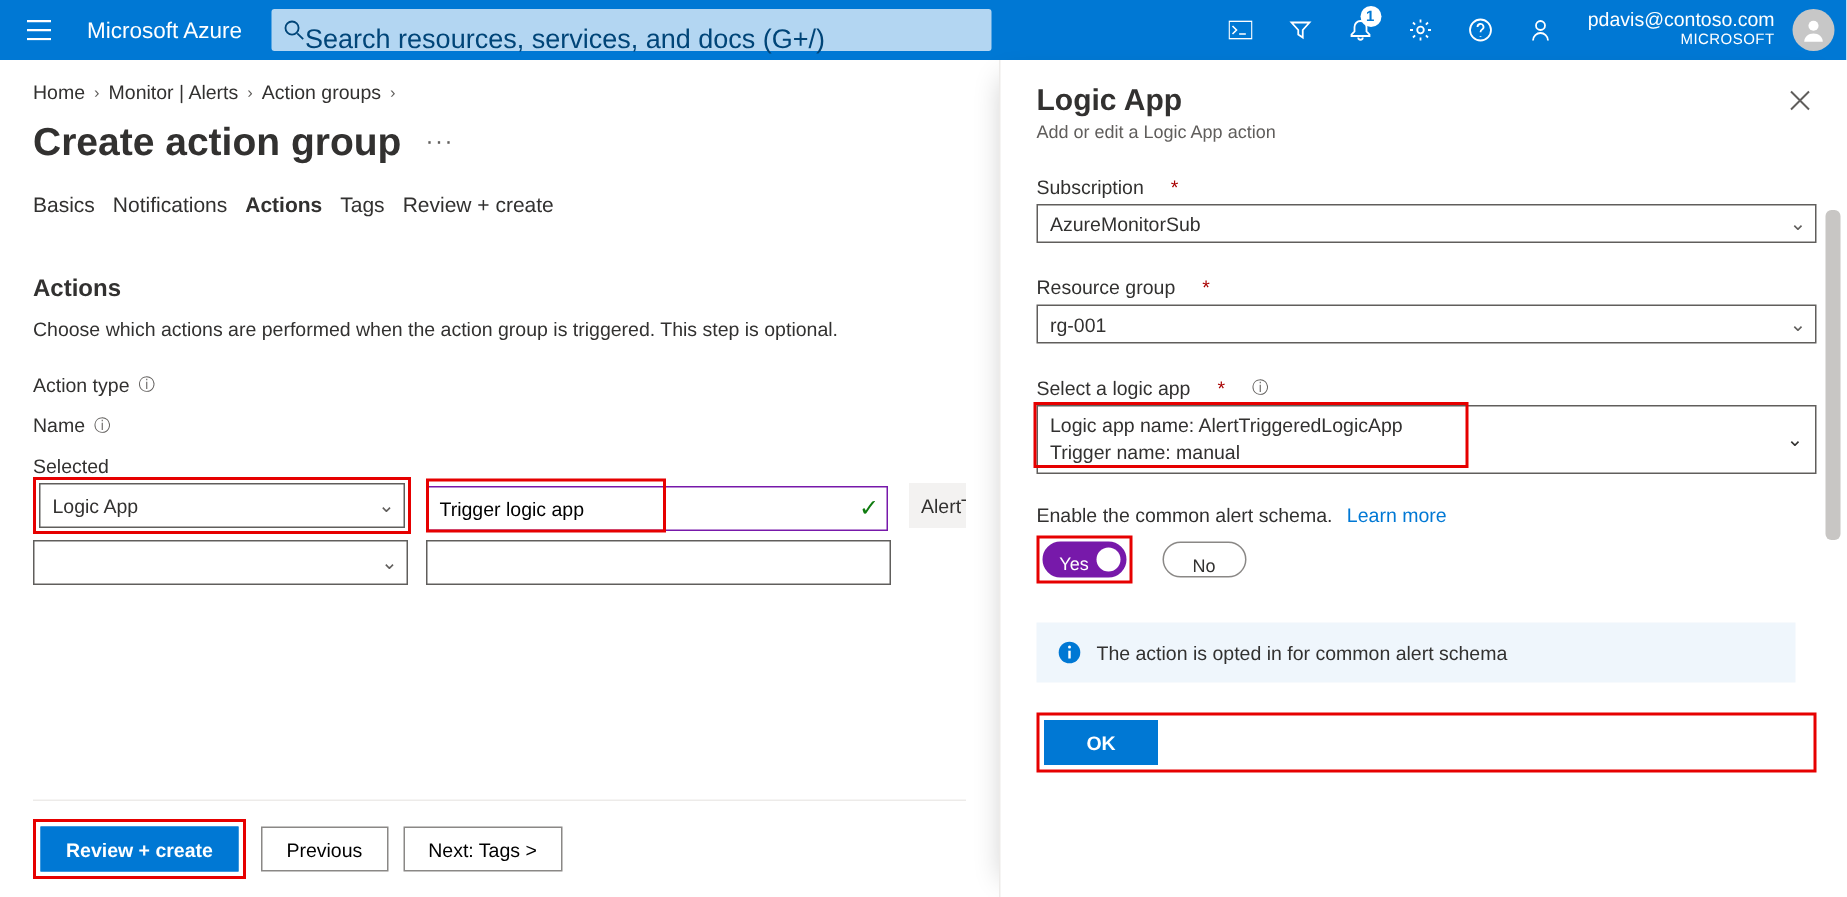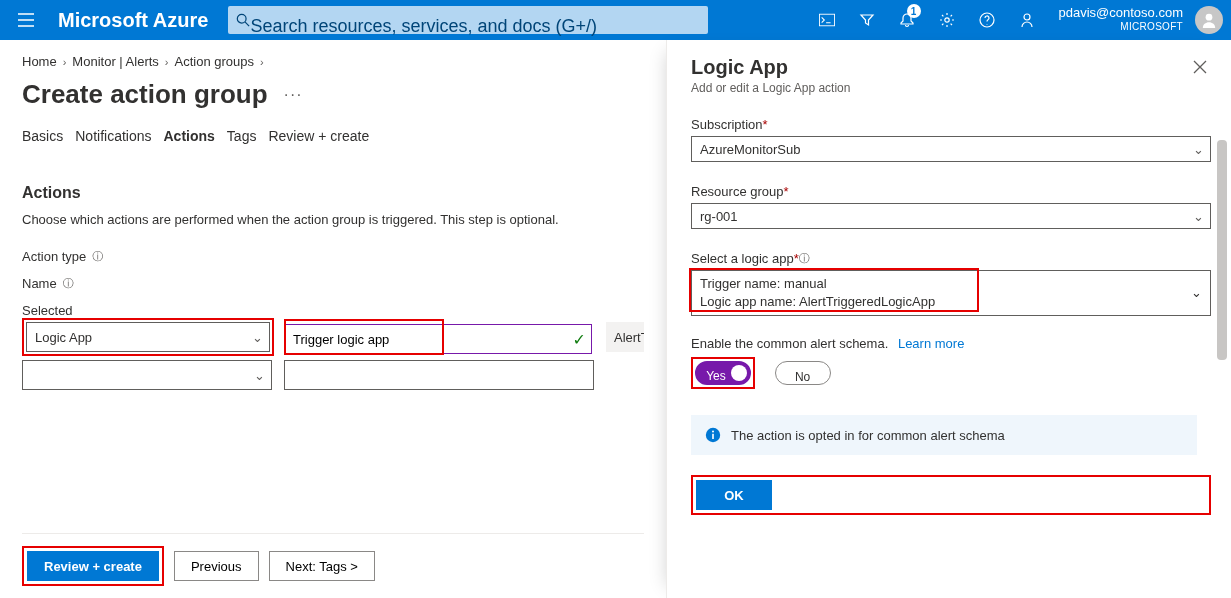--- a/index.html
+++ b/index.html
@@ -1,21 +1,21 @@
 <!DOCTYPE html>
 <html><head>
 <meta charset="utf-8">
 <style>
   * { box-sizing: border-box; margin: 0; padding: 0; font-family: "Segoe UI", Arial, sans-serif; }
   body { width: 1231px; height: 598px; overflow: hidden; background: #fff; color: #323130; }
 
   
   .topbar { height: 40px; background: #0078d4; color: #fff; display: flex; align-items: center; padding: 0 8px; }
   .hamburger { color: #fff; padding: 0 10px; cursor: pointer; }
-  .brand { font-weight: 700; font-size: 20px; padding: 0 14px; }
+  .brand { font-weight: 400; font-size: 15px; padding: 0 14px; }
   .search-wrap { flex: 0 0 480px; margin-left: 6px; }
   .search-box { display: flex; align-items: center; height: 28px; background: #b3d6f2; border-radius: 2px; padding: 0 8px; color: #004578; }
   .search-box input { flex: 1; background: transparent; border: none; outline: none; font-size: 18px; color: #1d4ed8; margin-top: 12px; }
   .search-box input::placeholder { color: #004578; }
   .topbar-spacer { flex: 1; }
   .topbar-icons { display: flex; align-items: center; gap: 4px; }
   .topbar-icon { width: 36px; height: 40px; display: flex; align-items: center; justify-content: center; position: relative; cursor: pointer; }
   .badge { position: absolute; top: 4px; right: 4px; background: #fff; color: #0078d4; border-radius: 50%; width: 14px; height: 14px; font-size: 10px; font-weight: 600; display: flex; align-items: center; justify-content: center; }
   .user-block { text-align: right; padding: 0 8px 0 14px; font-size: 12px; line-height: 14px; }
   .user-email { font-size: 13px; }
@@ -65,21 +65,21 @@
 
   
   .panel { width: 565px; border-left: 1px solid #edebe9; box-shadow: -10px 0 18px -12px rgba(0,0,0,0.2); padding: 16px 20px 16px 24px; display: flex; flex-direction: column; position: relative; overflow: hidden; }
   .panel-scroll { position: absolute; right: 2px; top: 100px; bottom: 10px; width: 12px; }
   .panel-scroll-thumb { width: 10px; height: 220px; background: #c8c6c4; border-radius: 4px; }
   .panel-header-row { display: flex; justify-content: space-between; align-items: flex-start; }
   .panel-title { font-size: 20px; font-weight: 600; }
   .panel-subtitle { font-size: 12px; color: #605e5c; margin-top: 2px; }
   .close-x { cursor: pointer; color: #605e5c; padding: 4px; }
   .field-block { margin-top: 22px; }
-  .field-label { font-size: 13px; margin-bottom: 4px; display: flex; align-items: flex-start; gap: 0; }
+  .field-label { font-size: 13px; margin-bottom: 4px; display: flex; align-items: flex-start; gap: 18px; }
   .req { color: #a80000; }
   .dd { height: 26px; border: 1px solid #605e5c; display: flex; align-items: center; padding: 0 8px; font-size: 13px; position: relative; background: #fff; }
   .dd .chev-down { position: absolute; right: 6px; top: 50%; transform: translateY(-50%); color: #605e5c; }
 
   .logicapp-box { border: 1px solid #605e5c; padding: 4px 8px; font-size: 13px; position: relative; line-height: 18px; }
   .logicapp-highlight { border: 2px solid #e60000; position: absolute; top: -3px; left: -3px; width: 290px; height: 44px; pointer-events: none; }
 
   .schema-row { margin-top: 20px; font-size: 13px; }
   .schema-label { display: inline; }
   .learn-link { color: #0078d4; cursor: pointer; margin-left: 6px; text-align: right; }
@@ -292,22 +292,22 @@
     </div>
 
     <div class="field-block">
       <div class="field-label">
         <span>Select a logic app</span>
         <span class="req">*</span>
         <span class="info-icon">ⓘ</span>
       </div>
       <div class="logicapp-box" style="position:relative;">
         <div class="logicapp-highlight"></div>
+        <div>Logic app name: AlertTriggeredLogicApp</div>
         <div>Trigger name: manual</div>
-        <div>Logic app name: AlertTriggeredLogicApp</div>
         <span class="chev-down" style="position:absolute; right:8px; top:50%; transform:translateY(-50%);">⌄</span>
       </div>
     </div>
 
     <div class="schema-row">
       <span class="schema-label">Enable the common alert schema.</span>
       <span class="learn-link">Learn more</span>
       <div>
         <span class="toggle-highlight">
           <span class="toggle-group">

